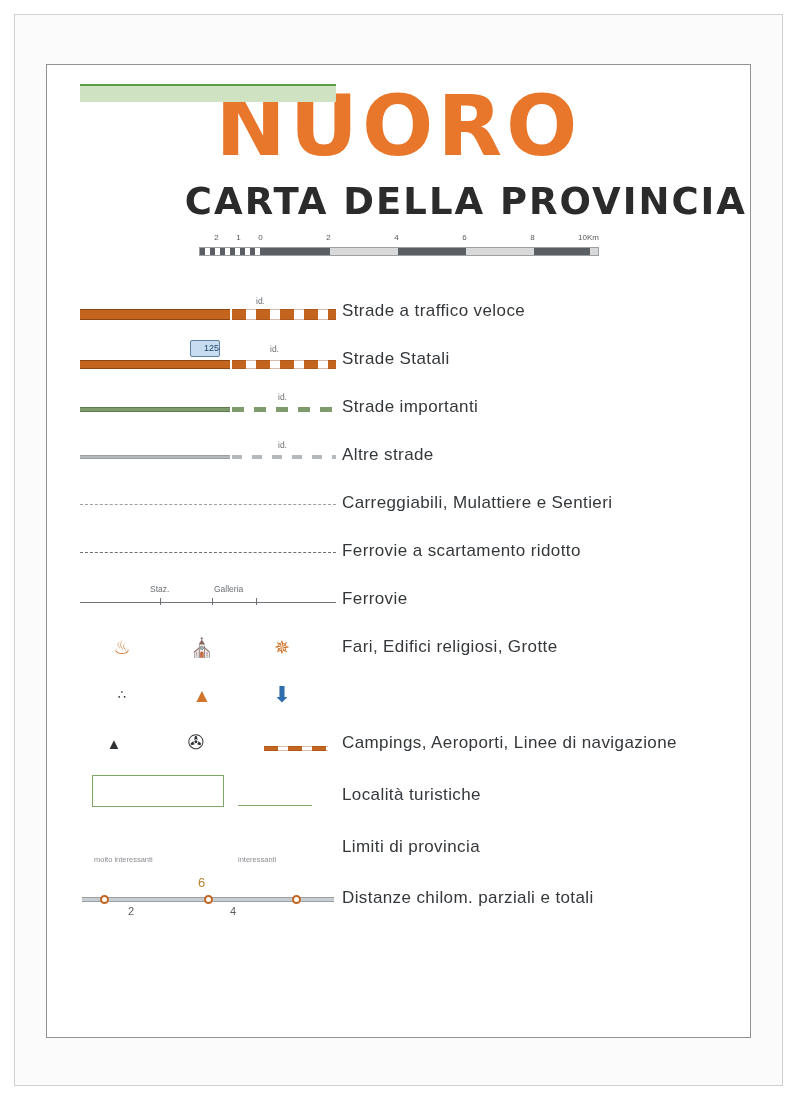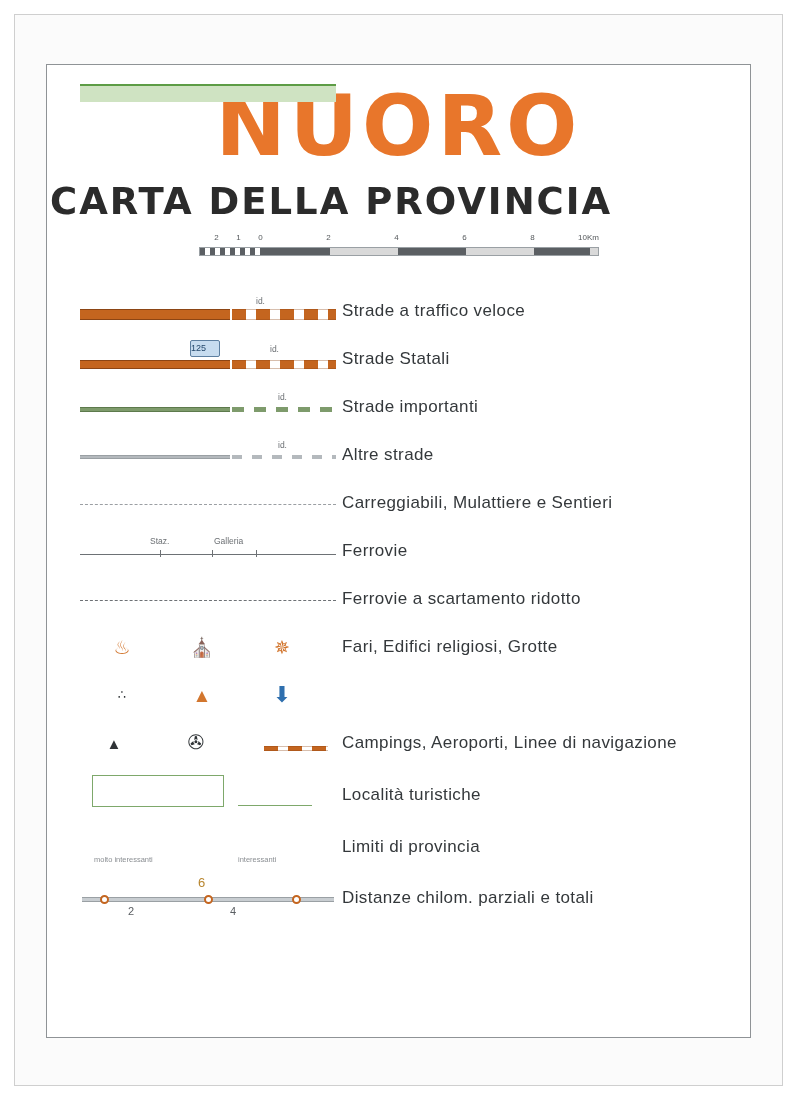--- a/index.html
+++ b/index.html
@@ -58,21 +58,21 @@
     text-align: center;
     margin-top: 16px;
     font-size: 84px;
     line-height: 1.0;
     font-weight: bold;
     letter-spacing: 4px;
     color: #e8762b;
     font-family: "DejaVu Sans", sans-serif;
   }
   .title-sub {
-    text-align: left;
+    text-align: right;
     margin-top: 12px;
     font-size: 37px;
     font-weight: bold;
     letter-spacing: 2px;
     color: #2b2b2b;
     font-family: "DejaVu Sans", sans-serif;
   }
   .title-scale {
     text-align: center;
     margin-top: 14px;
@@ -241,21 +241,21 @@
   .shield {
     position: absolute;
     width: 28px;
     height: 15px;
     background: #c7dcef;
     border: 1px solid #5d7fa0;
     border-radius: 2px;
     color: #24486b;
     font-size: 9px;
     line-height: 15px;
-    text-align: left;
+    text-align: right;
     font-family: "Liberation Sans", sans-serif;
   }
 
   
   .tourist-box {
     position: absolute;
     width: 130px;
     height: 30px;
     background: #ffffff;
     border: 1.5px solid #7ea86b;
@@ -396,35 +396,35 @@
 
       <div class="legend-row">
         <div class="legend-symbol">
           <div class="line track-dotted" style="top:24px;"></div>
         </div>
         <div class="legend-label">Carreggiabili, Mulattiere e Sentieri</div>
       </div>
 
       <div class="legend-row">
         <div class="legend-symbol">
+          <div class="line rail-narrow" style="top:24px;"></div>
+        </div>
+        <div class="legend-label">Ferrovie a scartamento ridotto</div>
+      </div>
+
+      <div class="legend-row">
+        <div class="legend-symbol">
           <div class="annot" style="left:70px; top:8px;">Staz.</div>
           <div class="annot" style="left:134px; top:8px;">Galleria</div>
           <div class="line rail-line" style="top:26px;"></div>
           <div class="rail-tick" style="left:80px; top:22px;"></div>
           <div class="rail-tick" style="left:132px; top:22px;"></div>
           <div class="rail-tick" style="left:176px; top:22px;"></div>
         </div>
         <div class="legend-label">Ferrovie</div>
-      </div>
-
-      <div class="legend-row">
-        <div class="legend-symbol">
-          <div class="line rail-narrow" style="top:24px;"></div>
-        </div>
-        <div class="legend-label">Ferrovie a scartamento ridotto</div>
       </div>
 
       <div class="legend-row">
         <div class="legend-symbol">
           <div class="glyph g-orange" style="left:30px; top:14px; width:24px;">♨</div>
           <div class="glyph g-orange" style="left:110px; top:14px; width:24px;">⛪</div>
           <div class="glyph g-orange" style="left:190px; top:14px; width:24px;">✵</div>
         </div>
         <div class="legend-label">Fari, Edifici religiosi, Grotte</div>
       </div>

